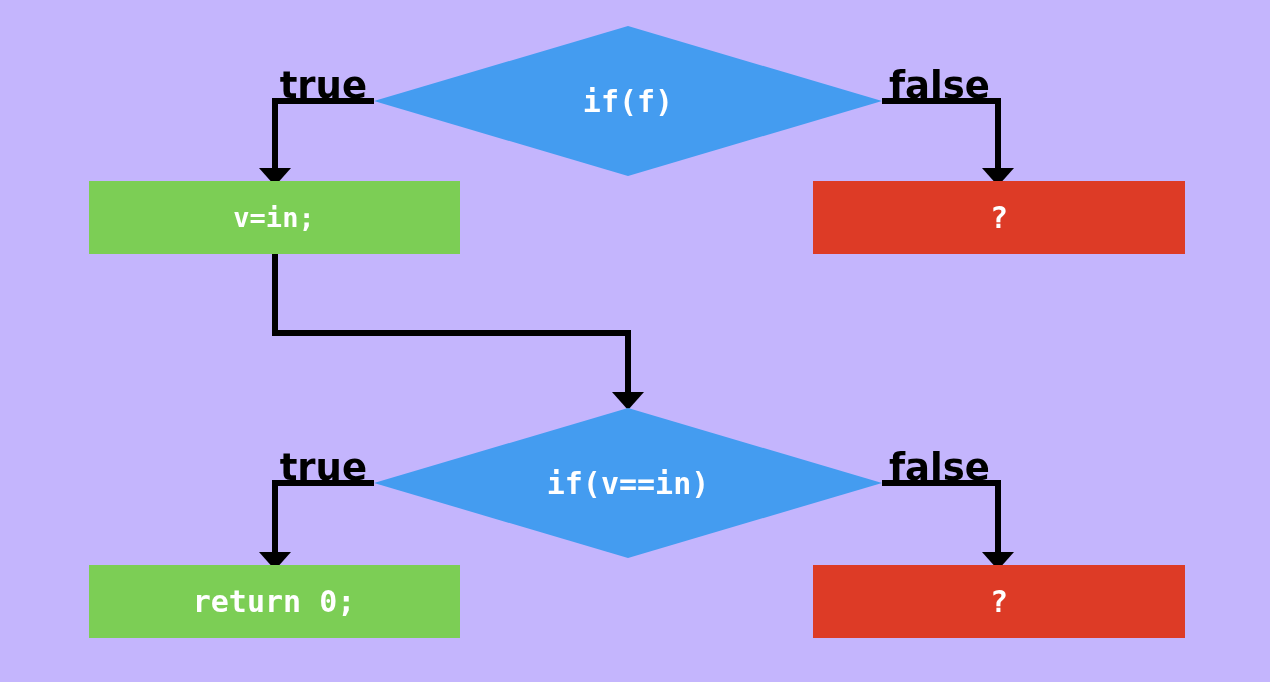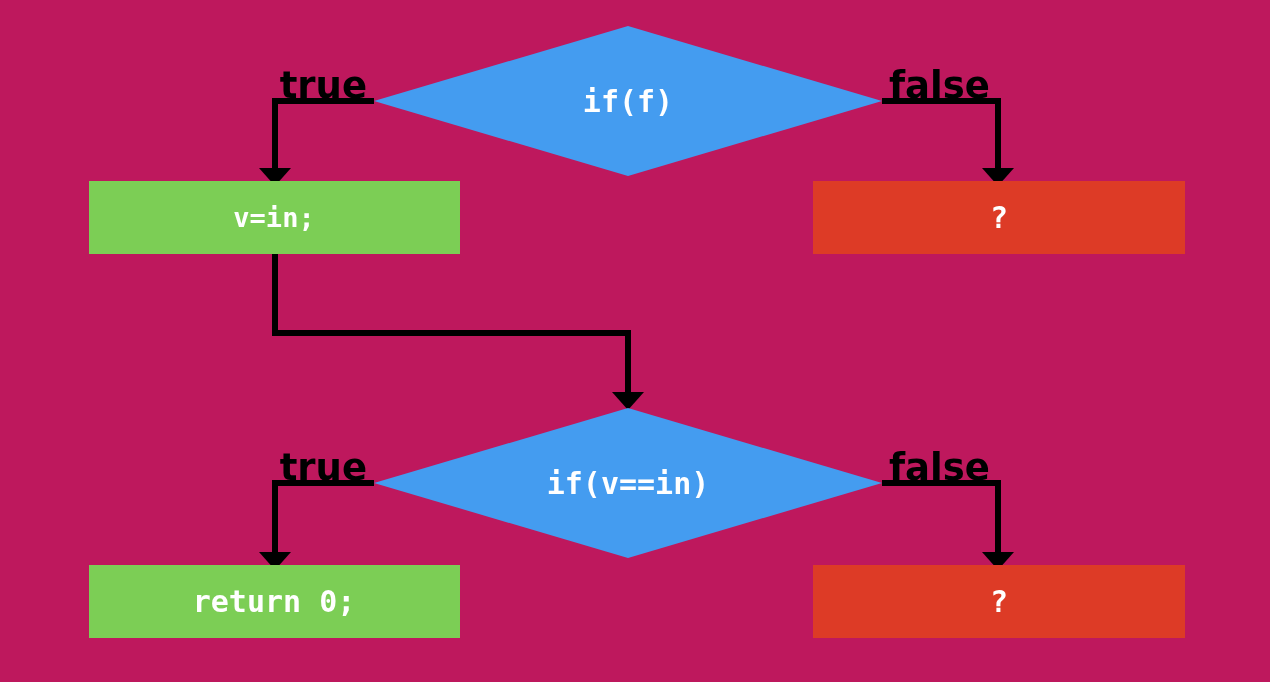--- a/index.html
+++ b/index.html
@@ -10,21 +10,21 @@
   body {
     width: 1270px;
     height: 682px;
     overflow: hidden;
     font-family: "DejaVu Sans", sans-serif;
   }
   #flowchart-root {
     position: relative;
     width: 1270px;
     height: 682px;
-    background: #be185d;
+    background: #c4b5fd;
   }
   svg.flow {
     display: block;
     width: 1270px;
     height: 682px;
   }
   .node-shape { stroke: none; }
   .node-label {
     font-family: "DejaVu Sans Mono", "Liberation Mono", monospace;
     font-size: 27px;

